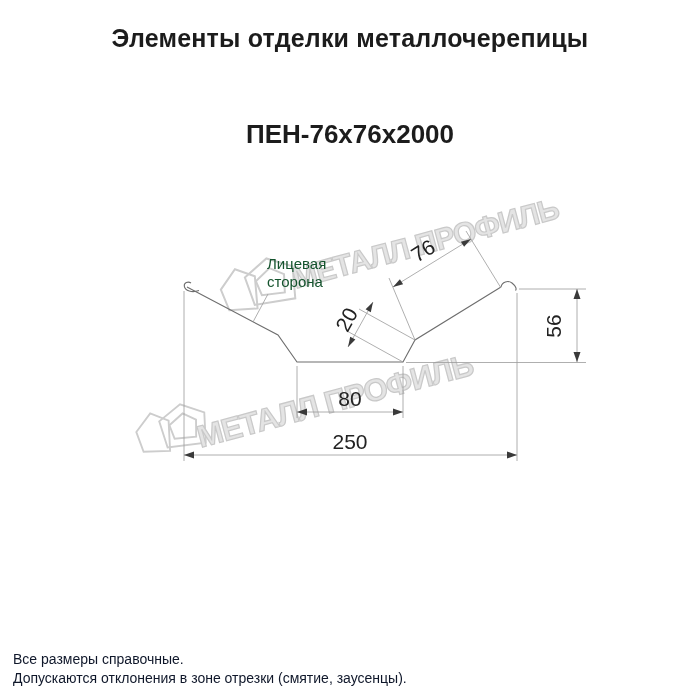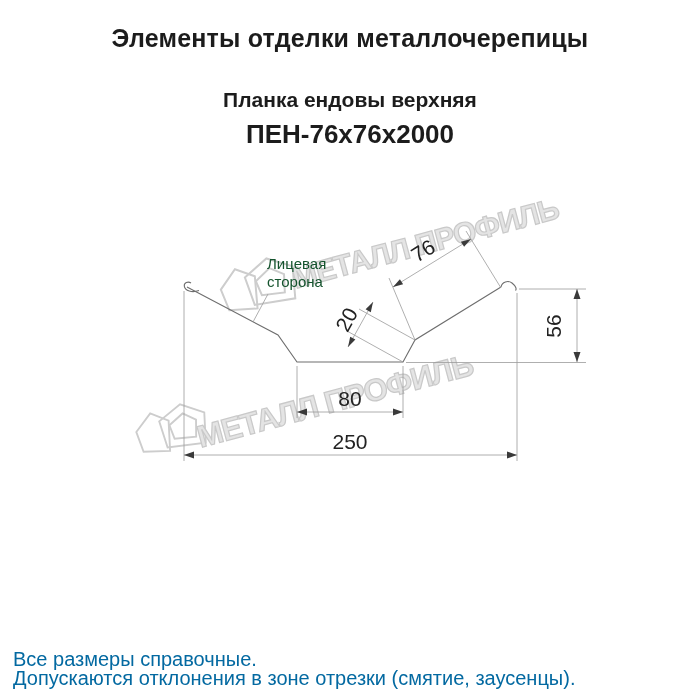--- a/index.html
+++ b/index.html
@@ -59,33 +59,32 @@
     line-height: 18px;
     color: #14532d;
     white-space: pre-line;
     z-index: 3;
   }
 
   
   .footer-notes {
     position: absolute;
     left: 13px; top: 650px;
-    font-size: 20px;
+    font-size: 14px;
     line-height: 19px;
-    color: #0369a1;
+    color: #0f172a;
     z-index: 3;
   }
 </style>
 </head>
 <body>
 
 <div id="page">
 
   <h1 class="doc-title" id="title-main">Элементы отделки металлочерепицы</h1>
-  <h2 class="doc-title" id="title-sub">Планка ендовы верхняя</h2>
   <h2 class="doc-title" id="title-code">ПЕН-76х76х2000</h2>
 
   <svg class="wm-logo" id="wm-logo-upper" width="92" height="64" viewBox="0 0 92 64">
     <g fill="none" stroke="#cdcdcd" stroke-width="2">
       <path d="M5 27 L23 10 L41 21 L37 53 L9 49 Z"></path>
       <path d="M31 20 L56 6 L80 19 L76 51 L35 49 Z"></path>
       <path d="M41 26 L57 16 L70 25 L67 43 L44 41 Z"></path>
     </g>
   </svg>
   <span class="wm-text" id="wm-text-upper">МЕТАЛЛ ПРОФИЛЬ</span>

